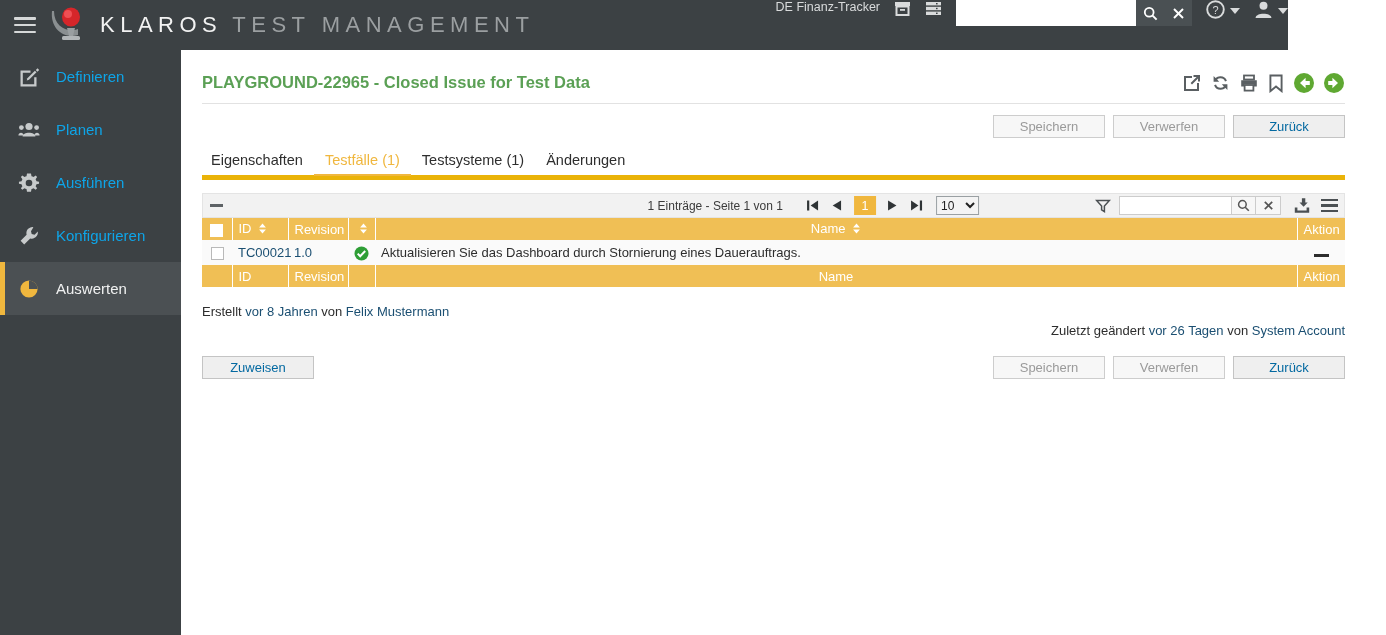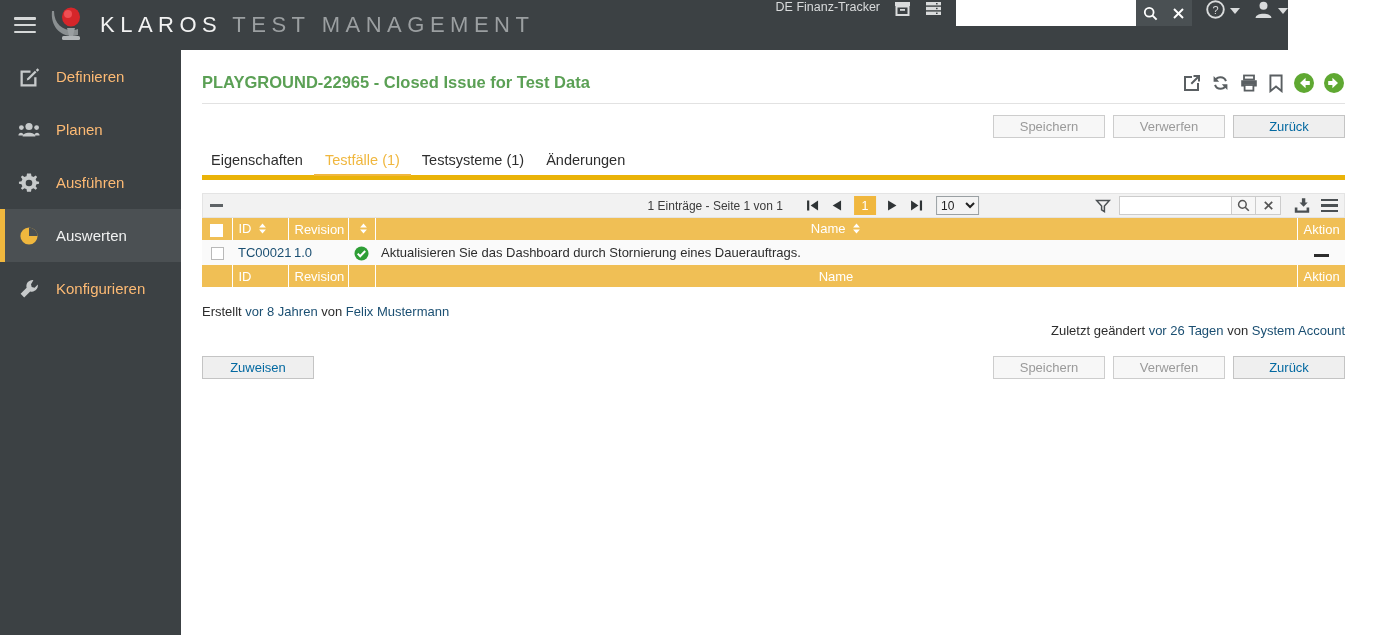--- a/index.html
+++ b/index.html
@@ -71,21 +71,21 @@
   .nav-item {
     position: relative; height: 53px;
     display: flex; align-items: center;
     padding-left: 18px; cursor: pointer;
   }
   .nav-item .nav-ico {
     width: 30px; display: flex; align-items: center; justify-content: flex-start;
     color: #c7cacb;
   }
   .nav-item .nav-label {
-    color: #fdba74; font-size: 15px; margin-left: 8px;
+    color: #0ea5e9; font-size: 15px; margin-left: 8px;
   }
   .nav-item.active { background: #4b5053; }
   .nav-item.active::before {
     content: ""; position: absolute; left: 0; top: 0; bottom: 0; width: 5px; background: #f0b73e;
   }
   .nav-item.active .nav-label { color: #f0f1f1; }
 
   
   .main {
     position: absolute; top: 62px; left: 181px;
@@ -316,37 +316,37 @@
   <div class="nav-item">
     <span class="nav-ico">
       <svg width="22" height="22" viewBox="0 0 22 22">
         <path d="M11 1.6 l2 0 l0.5 2.6 a7.4 7.4 0 0 1 2 0.85 l2.2-1.5 l1.4 1.4 l-1.5 2.2 a7.4 7.4 0 0 1 0.85 2 l2.6 0.5 l0 2 l-2.6 0.5 a7.4 7.4 0 0 1 -0.85 2 l1.5 2.2 l-1.4 1.4 l-2.2-1.5 a7.4 7.4 0 0 1 -2 0.85 l-0.5 2.6 l-2 0 l-2 0 l-0.5-2.6 a7.4 7.4 0 0 1 -2 -0.85 l-2.2 1.5 l-1.4-1.4 l1.5-2.2 a7.4 7.4 0 0 1 -0.85 -2 l-2.6-0.5 l0-2 l2.6-0.5 a7.4 7.4 0 0 1 0.85 -2 l-1.5-2.2 l1.4-1.4 l2.2 1.5 a7.4 7.4 0 0 1 2 -0.85 l0.5-2.6 z" fill="currentColor"></path>
         <circle cx="11" cy="11" r="3.3" fill="#3c4144"></circle>
       </svg>
     </span>
     <span class="nav-label">Ausführen</span>
   </div>
 
+  <div class="nav-item">
+    <span class="nav-ico">
+      <svg width="22" height="22" viewBox="0 0 22 22">
+        <path d="M15.4 2.2 a6 6 0 0 0 -6.8 7.6 L2.6 15.8 l3.6 3.6 l6-6 a6 6 0 0 0 7.6 -6.8 l-3.2 3.2 l-2.9 -0.7 l-0.7 -2.9 z" fill="currentColor"></path>
+      </svg>
+    </span>
+    <span class="nav-label">Konfigurieren</span>
+  </div>
+
   <div class="nav-item active">
     <span class="nav-ico">
       <svg width="22" height="22" viewBox="0 0 22 22">
         <circle cx="11" cy="11" r="8.6" fill="#f0b73e"></circle>
         <path d="M11 11 L11 2.4 A8.6 8.6 0 0 1 19.6 11 Z" fill="#4b5053"></path>
       </svg>
     </span>
     <span class="nav-label">Auswerten</span>
-  </div>
-
-  <div class="nav-item">
-    <span class="nav-ico">
-      <svg width="22" height="22" viewBox="0 0 22 22">
-        <path d="M15.4 2.2 a6 6 0 0 0 -6.8 7.6 L2.6 15.8 l3.6 3.6 l6-6 a6 6 0 0 0 7.6 -6.8 l-3.2 3.2 l-2.9 -0.7 l-0.7 -2.9 z" fill="currentColor"></path>
-      </svg>
-    </span>
-    <span class="nav-label">Konfigurieren</span>
   </div>
 </div>
 
 <div class="main">
 
   <div class="page-head">
     <div class="page-title">PLAYGROUND-22965 - Closed Issue for Test Data</div>
 
     <div class="head-icons">
       <span class="hi">

